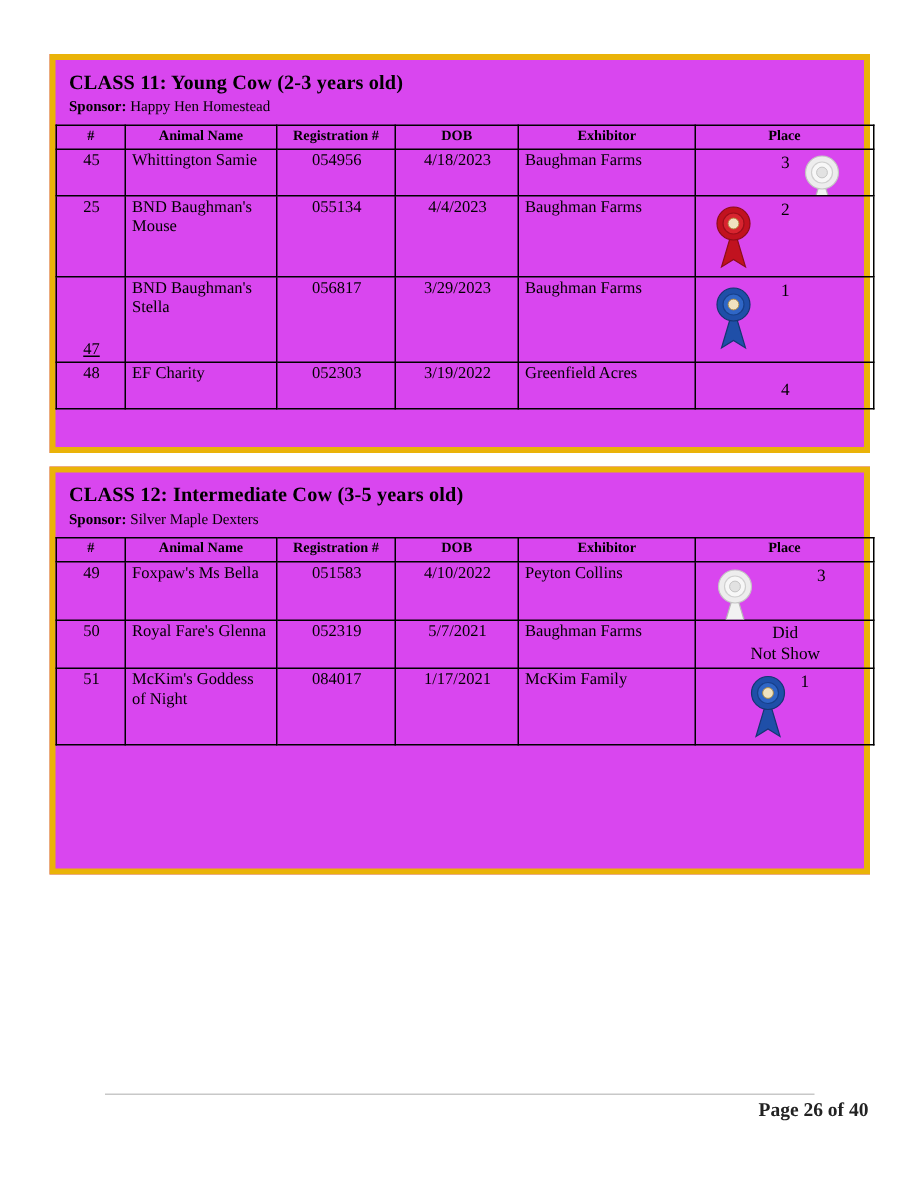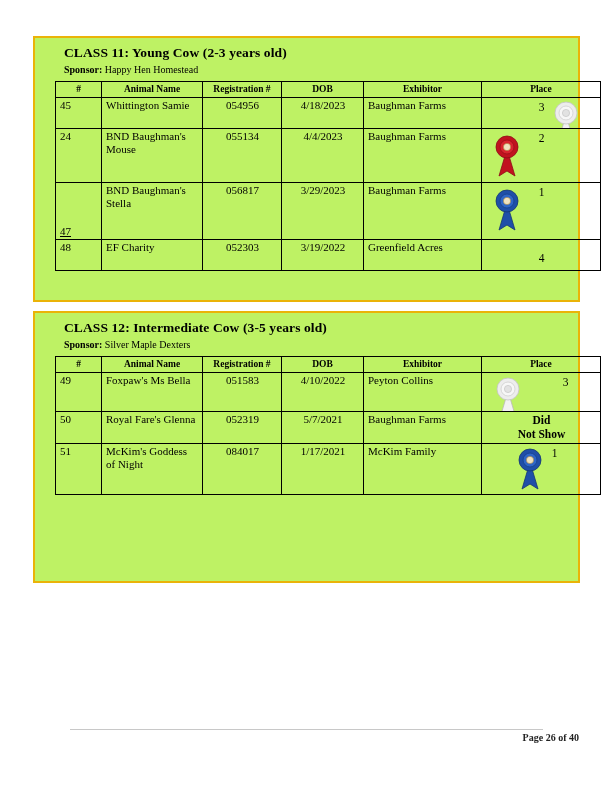--- a/index.html
+++ b/index.html
@@ -16,24 +16,23 @@
     overflow: hidden;
   }
   .page {
     position: absolute;
     left: 0; top: 0;
     width: 612px;
     height: 792px;
   }
   .class-block {
     position: absolute;
-    border: 2px solid #eab308;
+    border: 4px solid #eab308;
     box-sizing: border-box;
-    background: #bef264;
-    padding-left: 20px;
+    background: #d946ef;
   }
   .block-1 { left: 33px; top: 36px; width: 547px; height: 266px; }
   .block-2 { left: 33px; top: 311px; width: 547px; height: 272px; }
 
   .class-title {
     font-family: "Liberation Serif", serif;
     font-weight: bold;
     font-size: 13.5px;
     padding: 7px 0 3px 9px;
     letter-spacing: 0.1px;
@@ -72,21 +71,21 @@
     vertical-align: middle;
   }
   col.c-num  { width: 46px; }
   col.c-name { width: 101px; }
   col.c-reg  { width: 79px; }
   col.c-dob  { width: 82px; }
   col.c-exh  { width: 118px; }
   col.c-place{ width: 119px; }
 
   td.num {
-    text-align: left;
+    text-align: center;
     font-size: 11.5px;
     vertical-align: top;
   }
   td.num.bottom { vertical-align: bottom; text-decoration: underline; margin-left: 40px; }
   td.reg, td.dob { text-align: center; font-size: 11.5px; }
   td.name, td.exh { text-align: left; font-size: 11.5px; }
   td.place {
     text-align: center;
     position: relative;
     font-size: 11.5px;
@@ -124,21 +123,21 @@
     top: 729px;
     width: 473px;
     height: 1px;
     background: #c8c8c8;
   }
   .page-number {
     position: absolute;
     right: 33px;
     top: 732px;
     font-family: "Liberation Serif", serif;
-    font-size: 10px;
+    font-size: 13px;
     font-weight: bold;
     color: #222;
   }
 </style>
 </head>
 <body>
 
 <div class="page">
 
   <div class="class-block block-1">
@@ -183,21 +182,21 @@
                     <circle cx="17" cy="15" r="7" fill="#f7f7f7" stroke="#cfcfcf" stroke-width="0.8"></circle>
                     <circle cx="17" cy="15" r="3.6" fill="#e2e2e2" stroke="#c0c0c0" stroke-width="0.6"></circle>
                   </g>
                 </svg>
               </span>
               <span class="place-text">3</span>
             </span>
           </td>
         </tr>
         <tr style="height:54px;">
-          <td class="num">24</td>
+          <td class="num">25</td>
           <td class="name">BND Baughman's Mouse</td>
           <td class="reg">055134</td>
           <td class="dob">4/4/2023</td>
           <td class="exh">Baughman Farms</td>
           <td class="place">
             <span class="place-inner">
               <span class="rosette" style="left:4px; top:2px;">
                 <svg width="34" height="46" viewBox="0 0 34 46">
                   <g>
                     <path d="M17 17 L9 44 L17 39 L25 44 Z" fill="#c1121f" stroke="#8d0d17" stroke-width="0.8"></path>
@@ -298,21 +297,21 @@
           </td>
         </tr>
         <tr style="height:31px;">
           <td class="num">50</td>
           <td class="name">Royal Fare's Glenna</td>
           <td class="reg">052319</td>
           <td class="dob">5/7/2021</td>
           <td class="exh">Baughman Farms</td>
           <td class="place">
             <span class="place-inner">
-              <span class="place-text two-line" style="white-space:pre-line;font-weight:bold;">Did
+              <span class="place-text two-line" style="white-space:pre-line;">Did
 Not Show</span>
             </span>
           </td>
         </tr>
         <tr style="height:51px;">
           <td class="num">51</td>
           <td class="name">McKim's Goddess of Night</td>
           <td class="reg">084017</td>
           <td class="dob">1/17/2021</td>
           <td class="exh">McKim Family</td>

